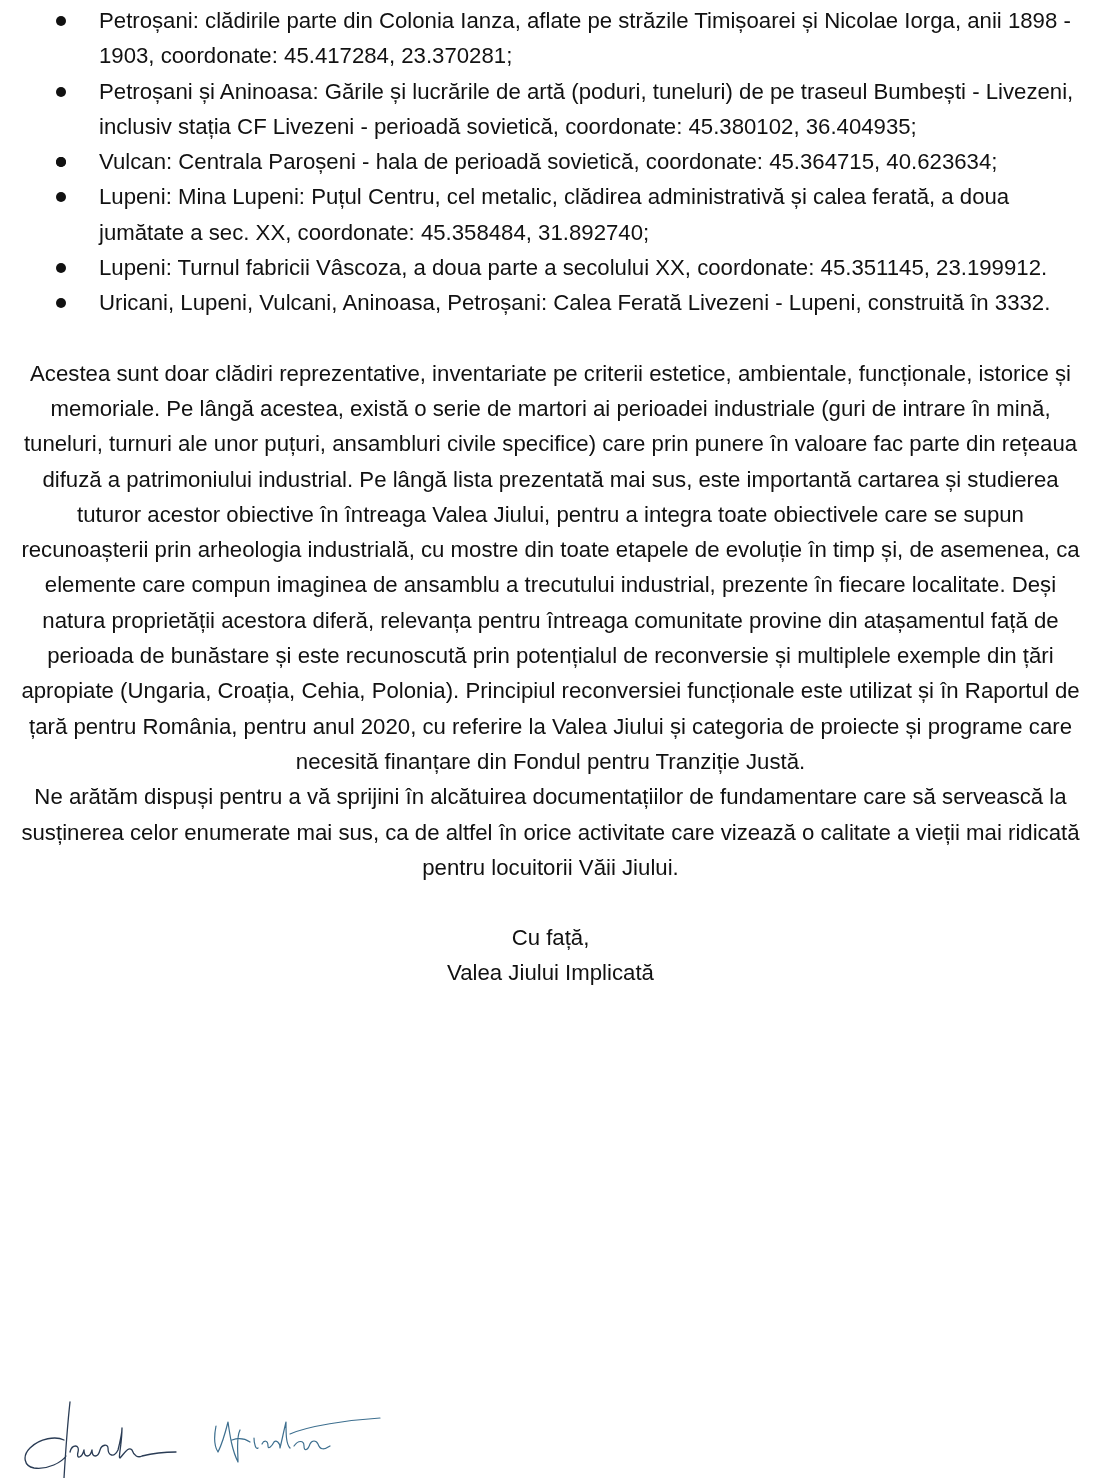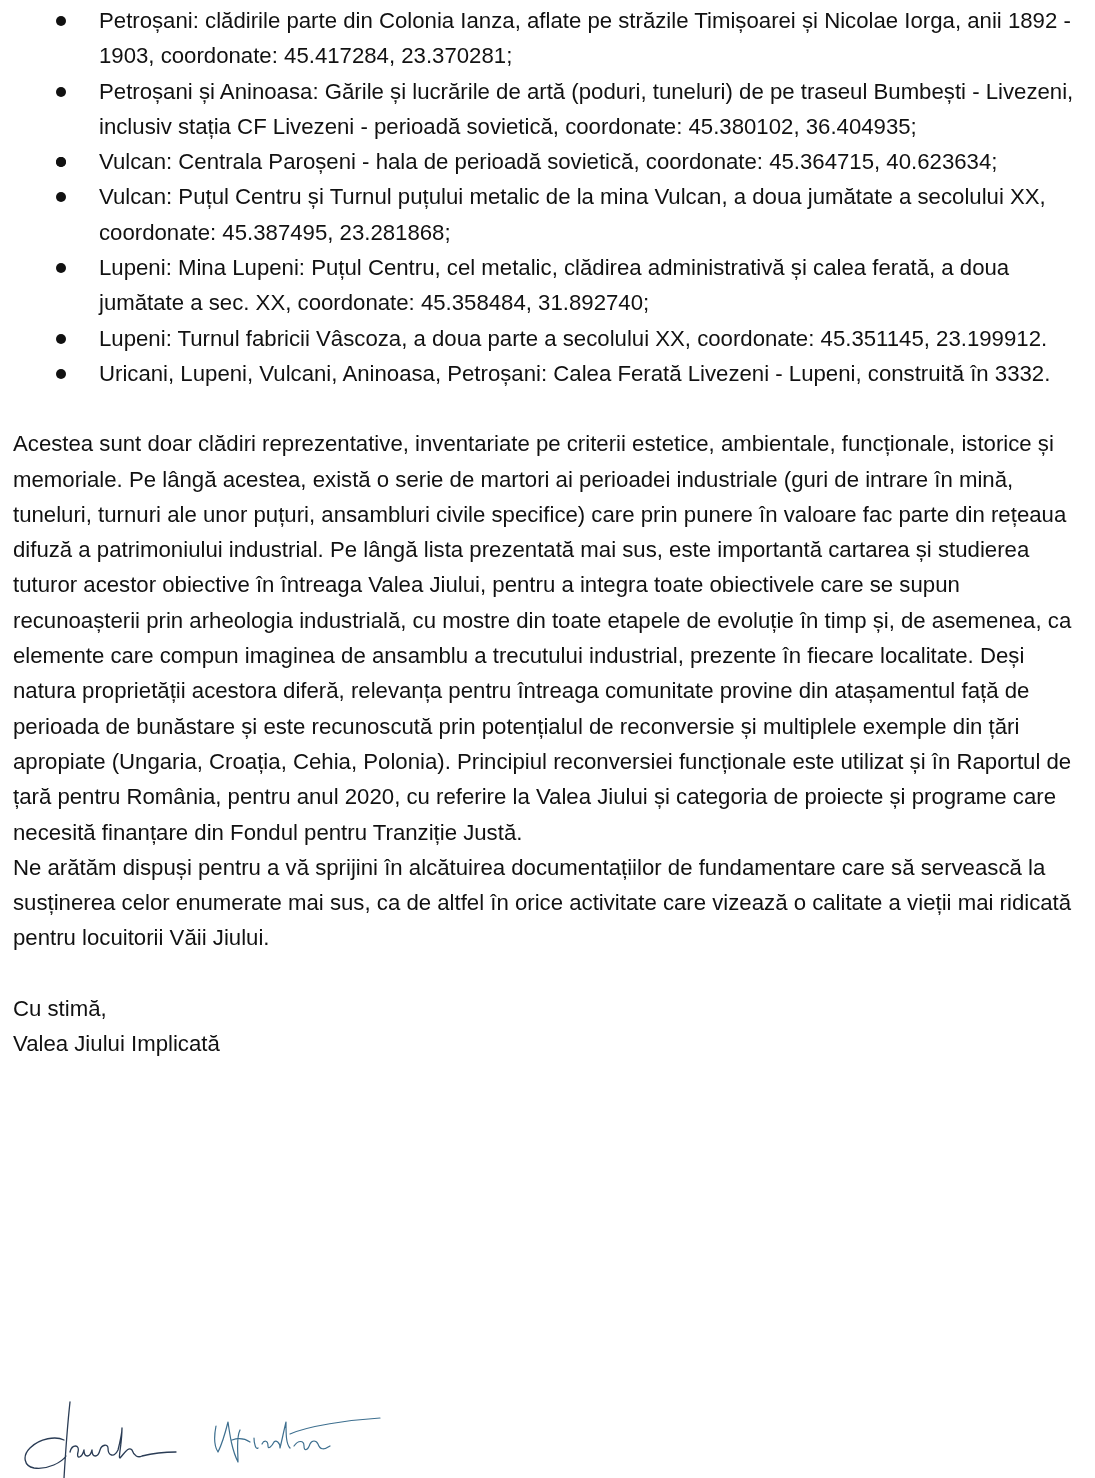--- a/index.html
+++ b/index.html
@@ -10,45 +10,44 @@
       font-size: 22.2px;
       line-height: 35.3px;
     }
     .page { position: absolute; left: 13px; top: 3px; width: 1075px; }
     ul.bullets { list-style: none; margin: 0; padding: 0; }
     ul.bullets li { position: relative; padding-left: 86px; }
     ul.bullets li .dot {
       position: absolute; left: 43px; top: 13px;
       width: 10px; height: 10px; border-radius: 50%; background: #111;
     }
-    p { margin: 0; }
+    p { margin: 0; text-align: center; }
     .para1 { margin-top: 35px; }
     .para2 { }
     .closing { margin-top: 35px; }
     .signature { position: absolute; left: 18px; top: 1400px; width: 370px; height: 78px; }
   </style>
 </head>
 <body>
 
 <div class="page">
   <ul class="bullets">
-    <li><span class="dot"></span><span>Petroșani: clădirile parte din Colonia Ianza, aflate pe străzile Timișoarei și Nicolae Iorga, anii 1892 - 1903, coordonate: 45.417284, 23.370281;</span></li>
+    <li><span class="dot"></span><span>Petroșani: clădirile parte din Colonia Ianza, aflate pe străzile Timișoarei și Nicolae Iorga, anii 1898 - 1903, coordonate: 45.417284, 23.370281;</span></li>
     <li><span class="dot"></span><span>Petroșani și Aninoasa: Gările și lucrările de artă (poduri, tuneluri) de pe traseul Bumbești - Livezeni, inclusiv stația CF Livezeni - perioadă sovietică, coordonate: 45.380102, 36.404935;</span></li>
     <li><span class="dot"></span></li>
     <li><span class="dot"></span><span>Vulcan: Centrala Paroșeni - hala de perioadă sovietică, coordonate: 45.364715, 40.623634;</span></li>
-    <li><span class="dot"></span><span>Vulcan: Puțul Centru și Turnul puțului metalic de la mina Vulcan, a doua jumătate a secolului XX, coordonate: 45.387495, 23.281868;</span></li>
     <li><span class="dot"></span><span>Lupeni: Mina Lupeni: Puțul Centru, cel metalic, clădirea administrativă și calea ferată, a doua jumătate a sec. XX, coordonate:  45.358484, 31.892740;</span></li>
     <li><span class="dot"></span><span>Lupeni: Turnul fabricii Vâscoza, a doua parte a secolului XX, coordonate: 45.351145, 23.199912.</span></li>
     <li><span class="dot"></span><span>Uricani, Lupeni, Vulcani, Aninoasa, Petroșani: Calea Ferată Livezeni - Lupeni, construită în 3332.</span></li>
   </ul>
 
   <p class="para1">Acestea sunt doar clădiri reprezentative, inventariate pe criterii estetice, ambientale, funcționale, istorice și memoriale. Pe lângă acestea, există o serie de martori ai perioadei industriale (guri de intrare în mină, tuneluri, turnuri ale unor puțuri, ansambluri civile specifice) care prin punere în valoare fac parte din rețeaua difuză a patrimoniului industrial. Pe lângă lista prezentată mai sus, este importantă cartarea și studierea tuturor acestor obiective în întreaga Valea Jiului, pentru a integra toate obiectivele care se supun recunoașterii prin arheologia industrială, cu mostre din toate etapele de evoluție în timp și, de asemenea, ca elemente care compun imaginea de ansamblu a trecutului industrial, prezente în fiecare localitate. Deși natura proprietății acestora diferă, relevanța pentru întreaga comunitate provine din atașamentul față de perioada de bunăstare și este recunoscută prin potențialul de reconversie și multiplele exemple din țări apropiate (Ungaria, Croația, Cehia, Polonia). Principiul reconversiei funcționale este utilizat și în Raportul de țară pentru România, pentru anul 2020, cu referire la Valea Jiului și categoria de proiecte și programe care necesită finanțare din Fondul pentru Tranziție Justă.</p>
   <p class="para2">Ne arătăm dispuși pentru a vă sprijini în alcătuirea documentațiilor de fundamentare care să servească la susținerea celor enumerate mai sus, ca de altfel în orice activitate care vizează o calitate a vieții mai ridicată pentru locuitorii Văii Jiului.</p>
 
-  <p class="closing">Cu stimă,</p>
+  <p class="closing">Cu față,</p>
   <p>Valea Jiului Implicată</p>
 </div>
 
 <svg class="signature" viewBox="0 0 370 78">
   <g fill="none" stroke-width="1.3" stroke-linecap="round" stroke-linejoin="round">
     <path id="sig1" d="M52 2 C50 20 48 45 46 78 M46 40 C38 36 22 38 12 48 C4 56 6 66 16 68 C30 70 44 62 48 56 M52 52 C54 44 62 44 60 52 C58 60 64 58 66 50 C66 58 72 58 74 50 C74 58 80 58 82 50 C84 44 90 44 90 48 M90 48 C90 56 96 58 100 50 C102 42 104 34 104 28 C104 44 100 58 102 58 C106 54 110 46 114 50 C116 56 120 58 124 56 C132 54 145 52 158 52" stroke="#2a3c55"></path>
   </g>
   <g fill="none" stroke-width="1.2" stroke-linecap="round" stroke-linejoin="round">
     <path id="sig2" d="M198 26 C196 36 196 46 200 52 C204 44 208 30 210 22 C212 36 214 50 220 62 C220 50 218 38 222 30 M214 40 C220 38 226 38 232 42 M236 38 C236 44 238 50 240 48 M244 44 C246 40 250 40 250 46 C250 50 254 46 256 42 C258 40 262 42 262 48 C264 40 266 30 268 22 C268 34 268 44 272 48 M272 34 C290 26 330 20 362 18 M276 46 C280 40 286 40 286 46 C286 52 290 50 292 44 C294 40 298 40 300 44 C302 50 306 50 312 46" stroke="#3d6f8f"></path>
   </g>

